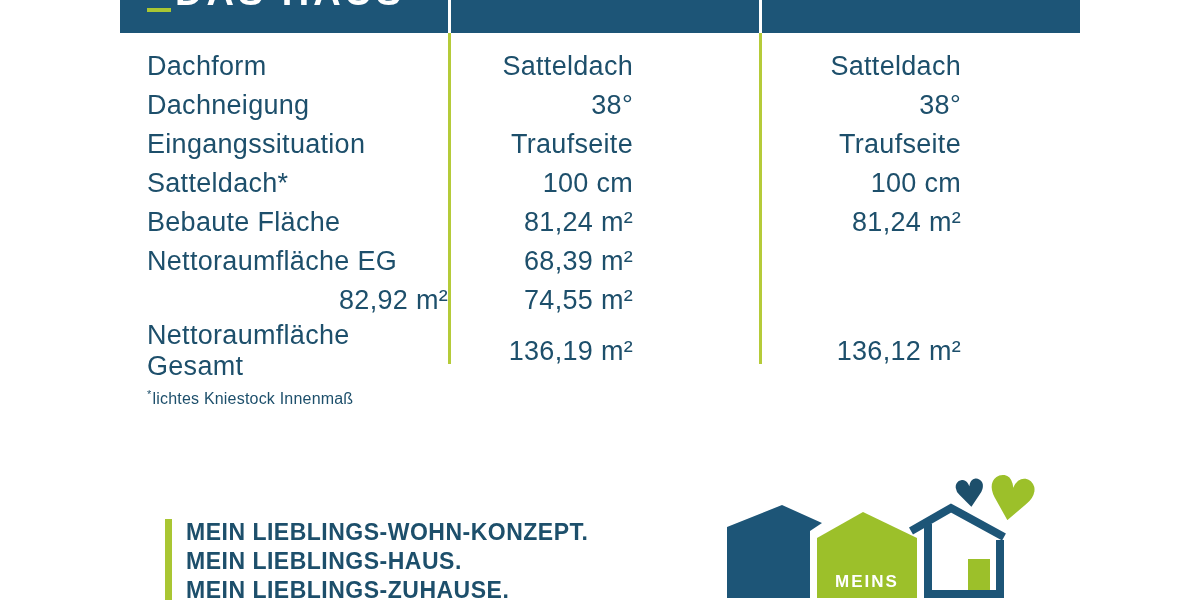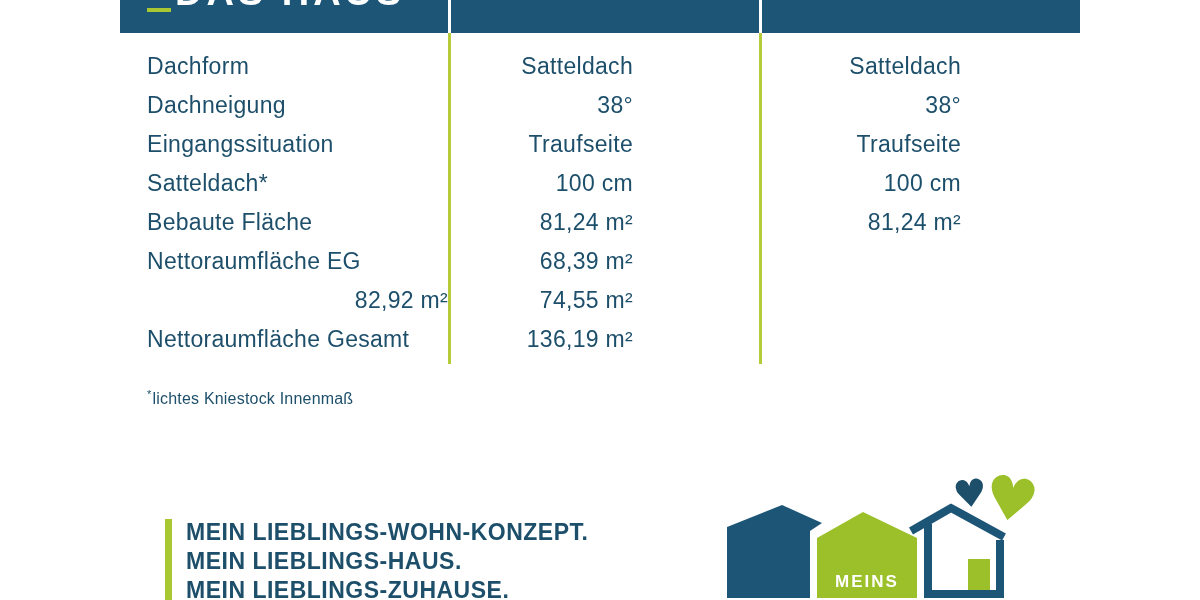--- a/index.html
+++ b/index.html
@@ -22,21 +22,21 @@
   .bar-sep{position:absolute;top:0;width:3px;height:33px;background:#fff;}
   .bar-sep.s1{left:328px;}
   .bar-sep.s2{left:639px;}
   
   .col-rule{position:absolute;top:33px;width:3px;height:331px;background:var(--c-green-line);}
   .col-rule.r1{left:448px;}
   .col-rule.r2{left:759px;}
   
   .spec-table{position:absolute;left:147px;top:47px;width:814px;}
   .spec-row{display:grid;grid-template-columns:301px 185px 328px;height:39px;
-    align-items:center;font-size:23px;letter-spacing:.3px;}
+    align-items:center;font-size:27px;letter-spacing:.3px;}
   .spec-row .lbl{text-align:left;}
   .spec-row .v1,.spec-row .v2{text-align:right;}
   
   .footnote{position:absolute;left:147px;top:388px;font-size:16px;letter-spacing:.2px;text-align:right;}
   .footnote sup{font-size:11px;vertical-align:6px;margin-right:1px;}
   
   .slogan-bar{position:absolute;left:165px;top:519px;width:7px;height:81px;
     background:var(--c-green-accent);}
   .slogan{position:absolute;left:186px;top:518px;font-size:23px;font-weight:700;
     line-height:29px;letter-spacing:.5px;white-space:nowrap;}
@@ -86,20 +86,21 @@
     <span class="lbl">Nettoraumfläche EG</span>
     <span class="v2">68,39 m²</span>
   </div>
   <div class="spec-row">
     <span class="v1">82,92 m²</span>
     <span class="v2">74,55 m²</span>
   </div>
   <div class="spec-row">
     <span class="lbl">Nettoraumfläche Gesamt</span>
     <span class="v1">136,19 m²</span>
+    <span class="v2">136,12 m²</span>
   </div>
 </div>
 
 <div class="footnote"><sup>*</sup><span>lichtes Kniestock Innenmaß</span></div>
 
 <div class="slogan-bar"></div>
 <div class="slogan">
   <div>MEIN LIEBLINGS-WOHN-KONZEPT.</div>
   <div>MEIN LIEBLINGS-HAUS.</div>
   <div>MEIN LIEBLINGS-ZUHAUSE.</div>

